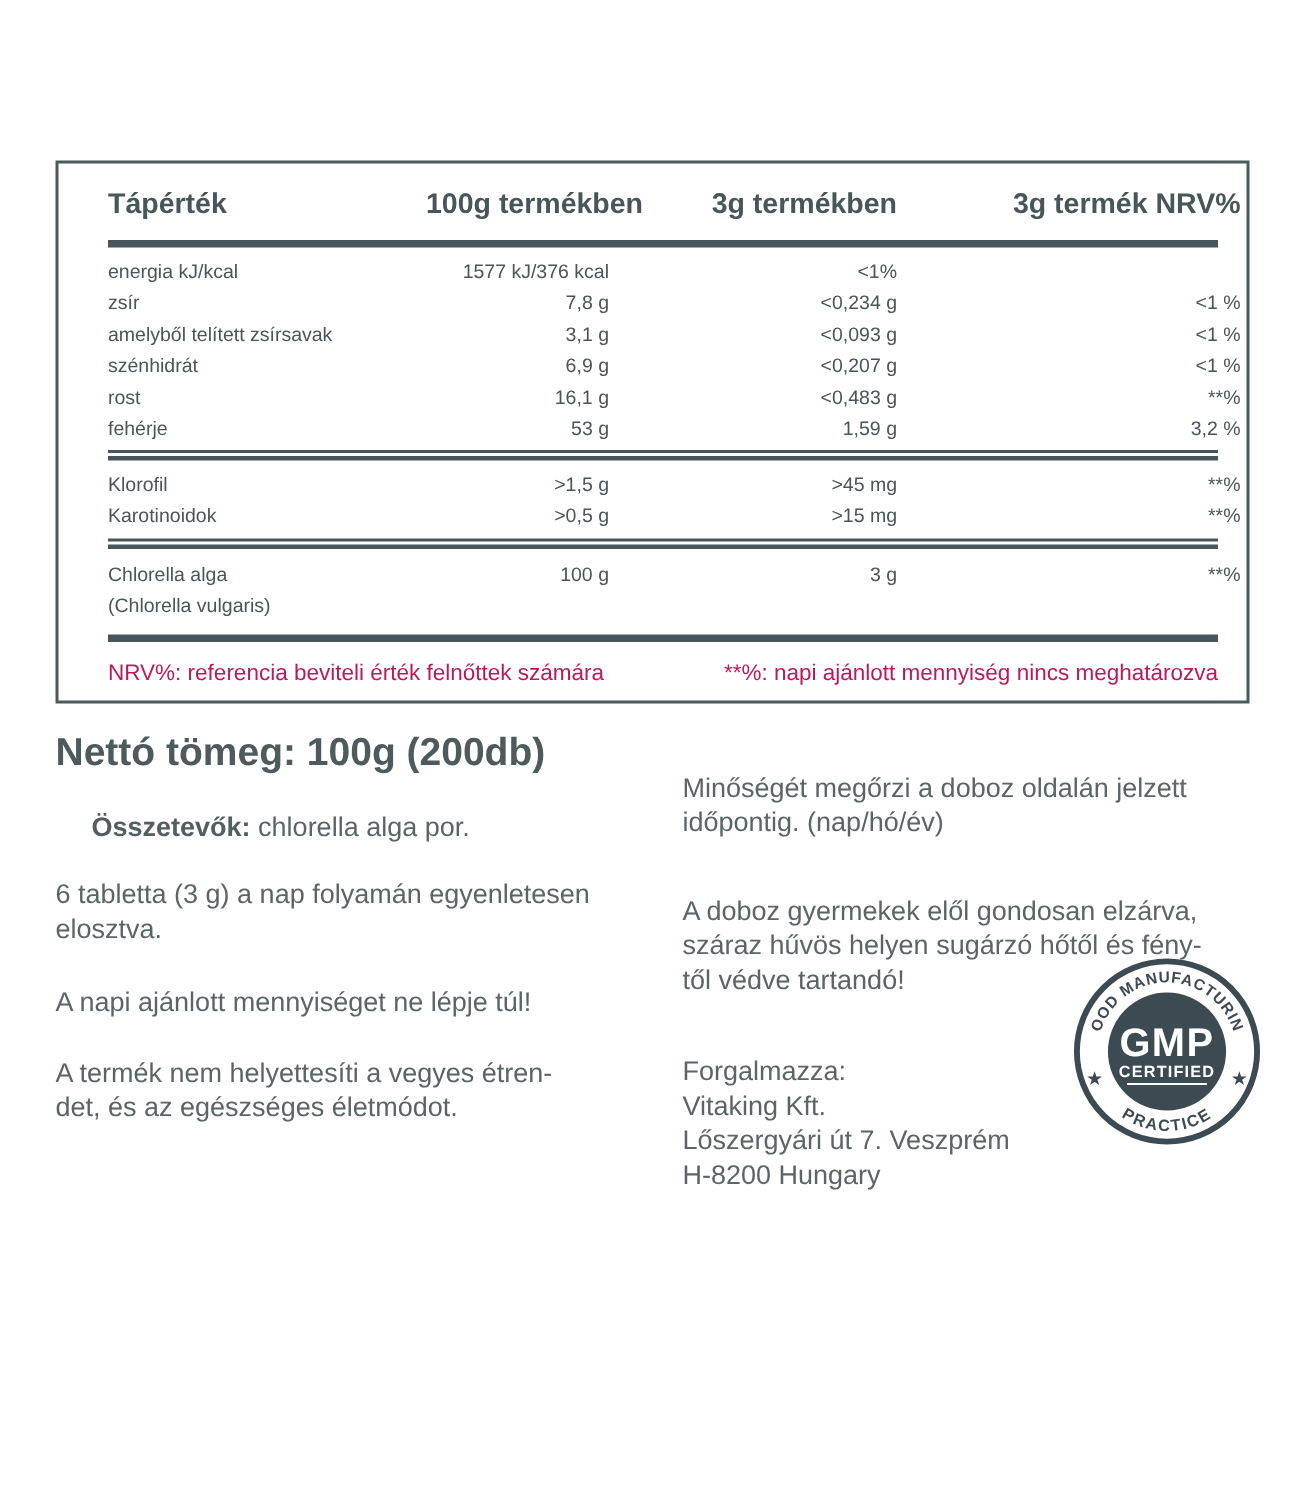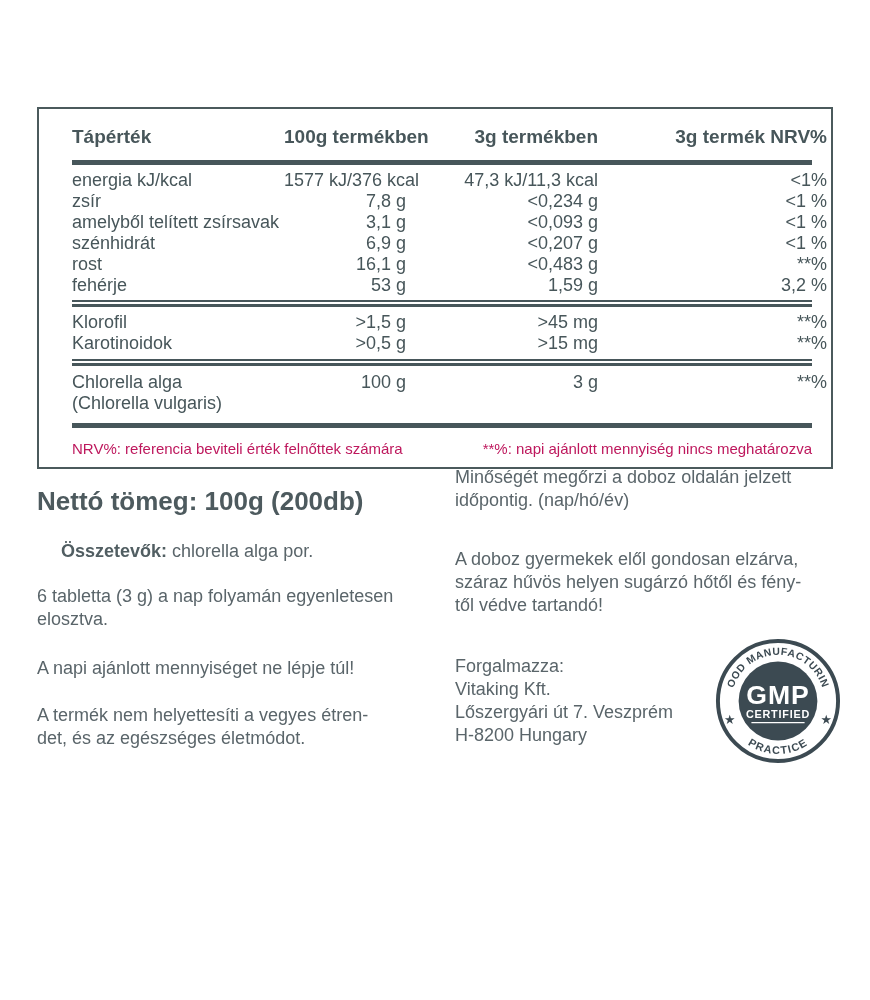--- a/index.html
+++ b/index.html
@@ -14,37 +14,37 @@
   .nutri-box{
     position:absolute;left:37px;top:107px;width:796px;height:362px;
     box-sizing:border-box;border:2px solid #4b5a5c;background:#fff;
     color:#47565a;
   }
   .nutri-inner{padding:13px 19px 0 33px;}
   .tgrid{display:grid;grid-template-columns:212px 122px 192px 229px;}
   .tgrid .c1{text-align:left;white-space:pre-line;}
   .tgrid .c2,.tgrid .c3,.tgrid .c4{text-align:right;white-space:nowrap;}
   .thead{font-size:19px;font-weight:bold;line-height:26px;padding-top:2px;}
-  .trows{font-size:18px;line-height:21px;}
+  .trows{font-size:13px;line-height:21px;}
   .rows1{margin-top:5px;}
   .rows2{margin-top:5px;}
   .rows3{margin-top:6px;}
   .rule-thick{height:5px;background:#47565a;margin-top:10px;}
   .rule-thick-b{height:5px;background:#47565a;margin-top:9px;}
   .rule-double{margin-top:4px;height:2px;border-top:2px solid #47565a;border-bottom:3px solid #47565a;}
   .rule-double-b{margin-top:5px;height:2px;border-top:2px solid #47565a;border-bottom:3px solid #47565a;}
   .footnote{
     margin-top:11px;font-size:15px;line-height:19px;
     display:flex;justify-content:space-between;color:#be185d;
   }
 
   
   .lower{position:absolute;left:0;top:0;width:870px;height:1000px;color:#5a656a;}
   .col-left{position:absolute;left:37px;top:482px;width:406px;}
-  .col-right{position:absolute;left:455px;top:462px;width:384px;}
+  .col-right{position:absolute;left:455px;top:510px;width:384px;}
   .ml{white-space:pre-line;}
   .net-weight{font-size:26px;font-weight:bold;line-height:30px;margin:4px 0 0 0;color:#4d5a5e;}
   .para{font-size:18px;line-height:23px;margin:0;}
   .b{font-weight:bold;color:#515e62;margin-left:24px;}
   .mt-ingredients{margin-top:24px;}
   .mt-daily{margin-top:22px;}
   .mt-warning1{margin-top:26px;}
   .mt-warning2{margin-top:24px;}
   .mt-quality{margin-top:4px;}
   .mt-storage{margin-top:36px;}
@@ -66,21 +66,20 @@
         <div class="c3">3g termékben</div>
         <div class="c4">3g termék NRV%</div>
       </div>
 
       <div class="rule-thick"></div>
 
       <div class="trows rows1">
         <div class="tgrid">
           <div class="c1">energia kJ/kcal</div>
           <div class="c2">1577 kJ/376 kcal</div>
-          <div class="c3">47,3 kJ/11,3 kcal</div>
           <div class="c4">&lt;1%</div>
         </div>
         <div class="tgrid">
           <div class="c1">zsír</div>
           <div class="c2">7,8 g</div>
           <div class="c3">&lt;0,234 g</div>
           <div class="c4">&lt;1 %</div>
         </div>
         <div class="tgrid">
           <div class="c1">amelyből telített zsírsavak</div>

